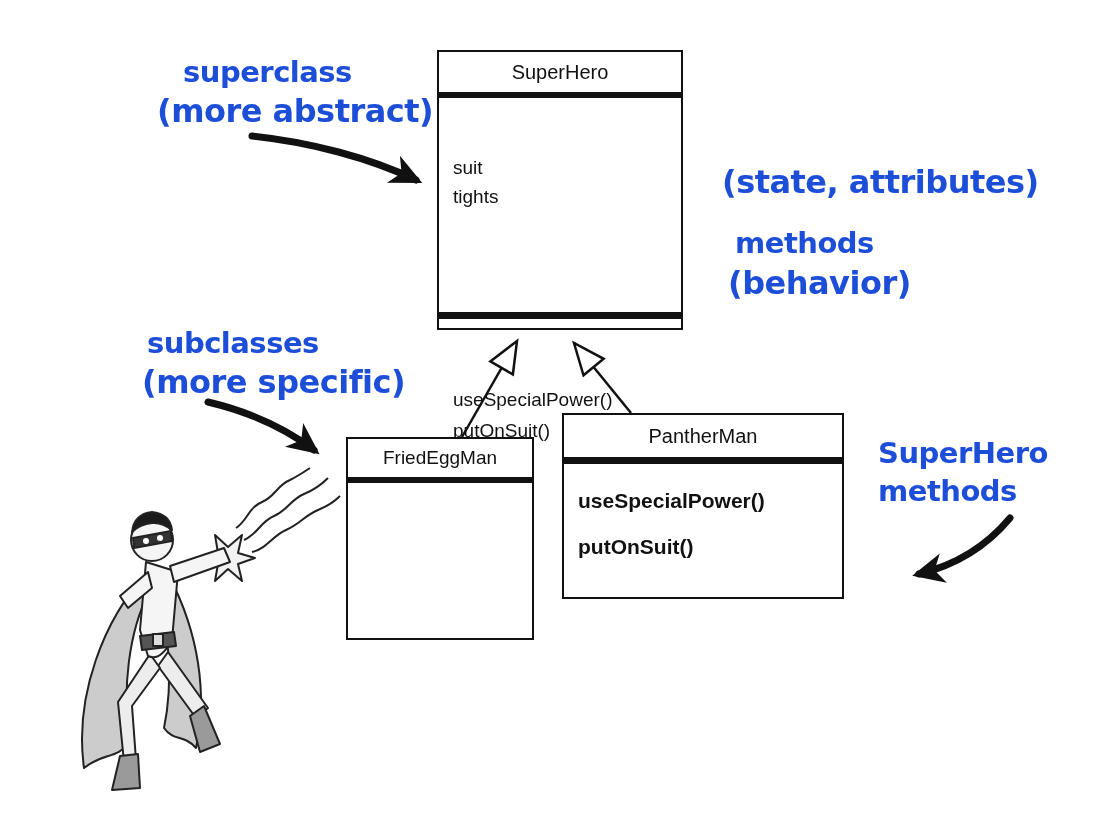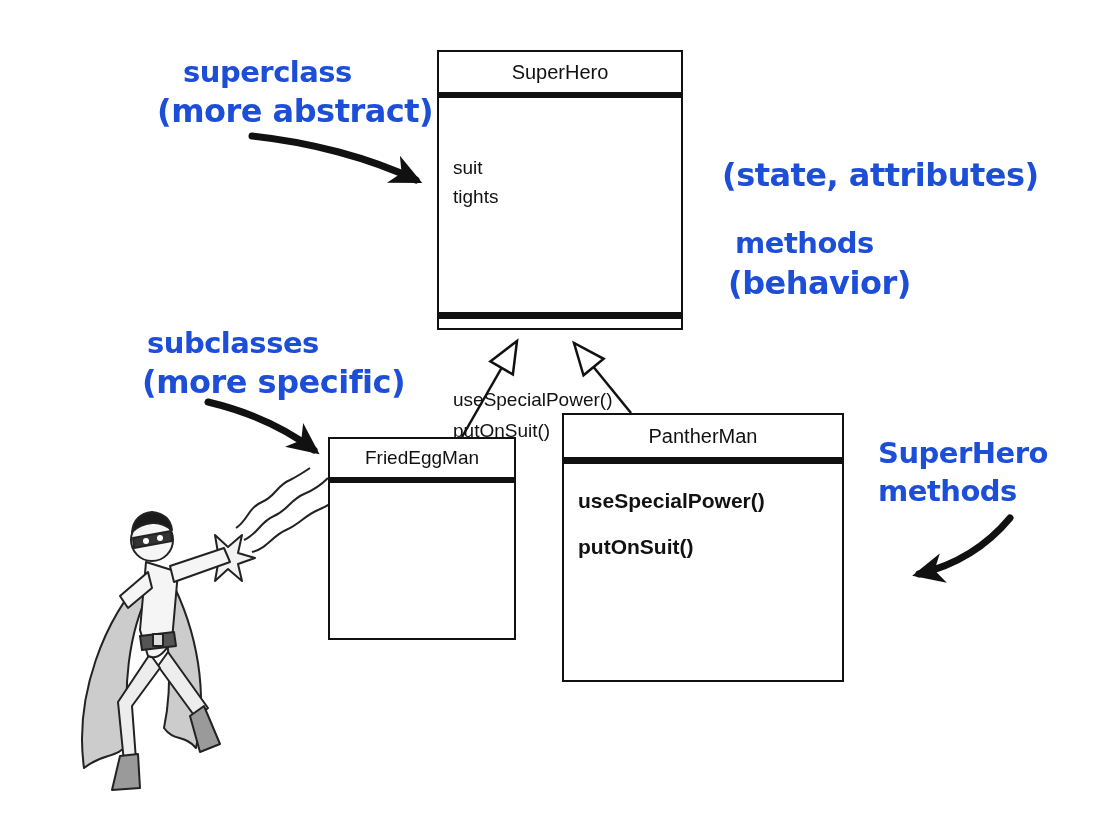--- a/index.html
+++ b/index.html
@@ -97,37 +97,37 @@
       <div class="uml-line">suit</div>
       <div class="uml-line">tights</div>
     </div>
     <div class="uml-divider"></div>
     <div class="uml-body methods" style="padding-top:22px;">
       <div class="uml-line">useSpecialPower()</div>
       <div class="uml-line">putOnSuit()</div>
     </div>
   </div>
 
-  <div class="uml" id="box-friedeggman" style="left:328px; top:437px; width:188px; height:203px;">
+  <div class="uml" id="box-friedeggman" style="left:346px; top:437px; width:188px; height:203px;">
     <div class="uml-title" style="font-size:19px; line-height:38px;">FriedEggMan</div>
     <div class="uml-body" style="flex:1 1 auto;"></div>
   </div>
 
-  <div class="uml" id="box-pantherman" style="left:562px; top:413px; width:282px; height:269px;">
+  <div class="uml" id="box-pantherman" style="left:562px; top:413px; width:282px; height:186px;">
     <div class="uml-title" style="line-height:42px; border-bottom-width:7px;">PantherMan</div>
     <div class="uml-body methods">
       <div class="uml-line">useSpecialPower()</div>
       <div class="uml-line">putOnSuit()</div>
     </div>
   </div>
 
   <div class="note" style="left:183px; top:55px;">superclass</div>
   <div class="note small" style="left:157px; top:92px;">(more abstract)</div>
 
-  <div class="note small" style="left:722px; top:156px;">(state, attributes)</div>
+  <div class="note small" style="left:722px; top:163px;">(state, attributes)</div>
 
   <div class="note" style="left:735px; top:226px;">methods</div>
   <div class="note small" style="left:728px; top:264px;text-align:center;">(behavior)</div>
 
   <div class="note" style="left:147px; top:326px;">subclasses</div>
   <div class="note small" style="left:142px; top:363px;">(more specific)</div>
 
   <div class="note" style="left:878px; top:436px;">SuperHero</div>
   <div class="note" style="left:878px; top:474px;">methods</div>
 

